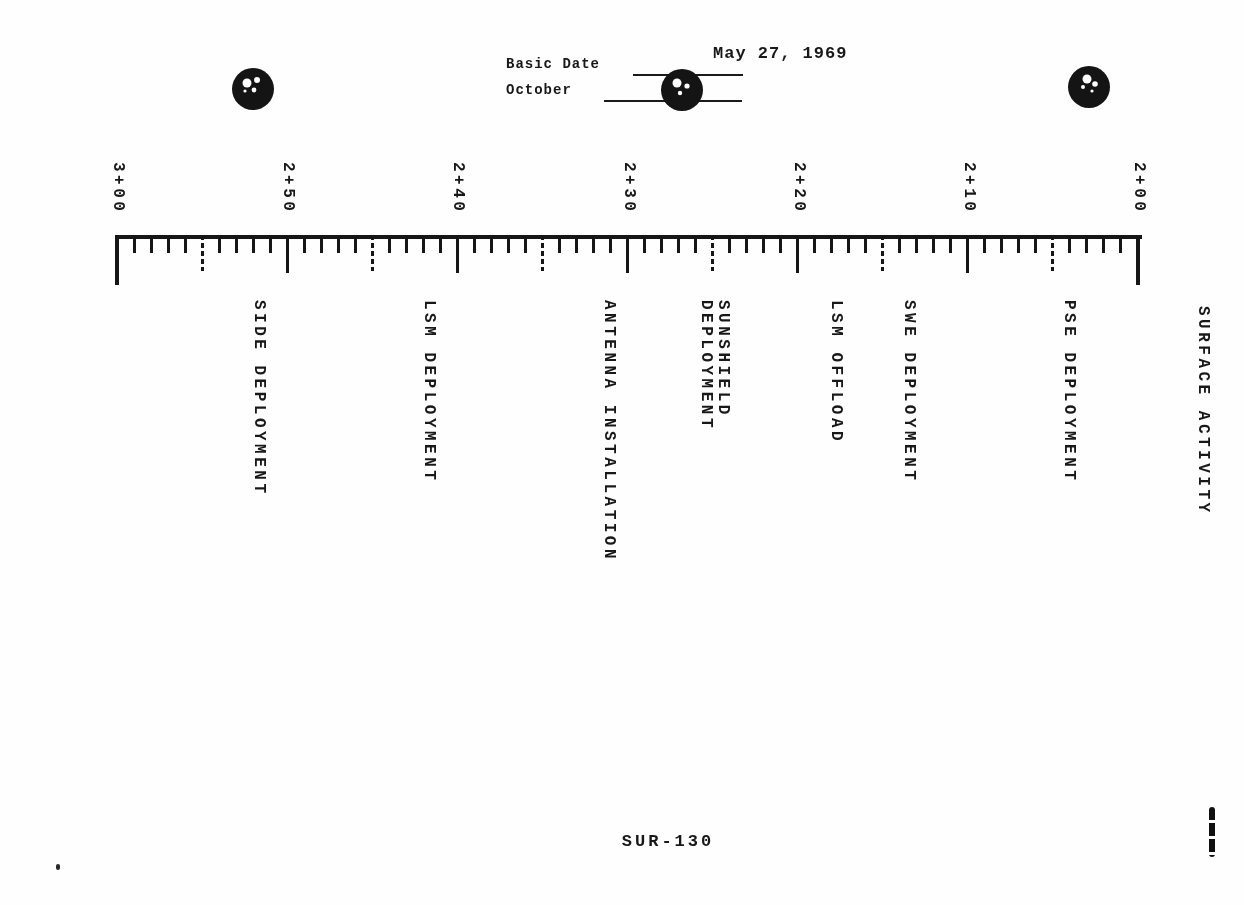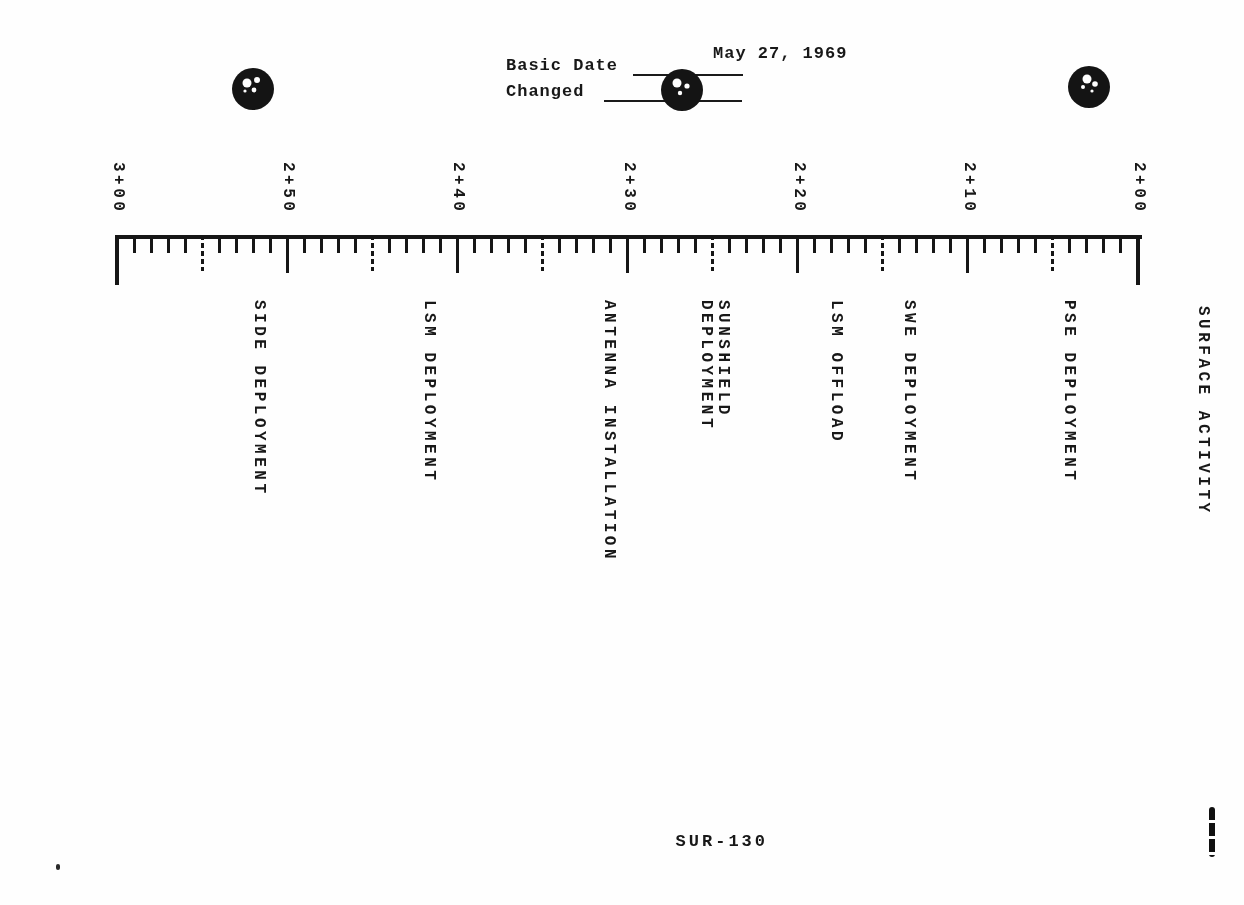--- a/index.html
+++ b/index.html
@@ -3,59 +3,59 @@
 <meta charset="utf-8">
 <style>
   html,body{margin:0;padding:0;background:#ffffff;}
   .page{
     position:relative;width:1244px;height:905px;background:#fefefe;
     font-family:"Liberation Mono","DejaVu Sans Mono",monospace;color:#181818;
     overflow:hidden;
   }
   .abs{position:absolute;}
   
-  .hdr-label{font-size:17px;font-weight:700;letter-spacing:1px;}
+  .hdr-label{font-size:14px;font-weight:700;letter-spacing:1px;}
   .hdr-value{font-size:17px;font-weight:700;letter-spacing:1px;}
   .u-line{position:absolute;height:2px;background:#1a1a1a;z-index:1;}
   
   .hole{position:absolute;width:48px;height:48px;z-index:2;}
   
   .ruler-line{position:absolute;left:115px;top:235px;width:1027px;height:4px;background:#161616;}
   .tick{position:absolute;background:#161616;}
   .tick-mid{background:repeating-linear-gradient(to bottom,#161616 0 5px,rgba(22,22,22,0) 5px 8px);}
   
   .rot{
     position:absolute;transform:rotate(90deg);transform-origin:0 0;
     white-space:pre;font-size:16px;font-weight:700;letter-spacing:3.5px;line-height:17px;
   }
   .time-label{font-size:16px;}
   .activity-label{font-size:16px;}
   .axis-title{font-size:16px;}
   
   .footer-id{
-    position:absolute;left:568px;top:832px;width:200px;text-align:right;
+    position:absolute;left:568px;top:832px;width:200px;text-align:center;
     font-size:17px;font-weight:700;letter-spacing:3px;
   }
   
   .edge-bar{
     position:absolute;left:1209px;top:807px;width:6px;height:50px;border-radius:3px;
     background:repeating-linear-gradient(to bottom,#101010 0 13px,#ffffff 13px 16px);
   }
   .stray-dot{position:absolute;left:56px;top:864px;width:4px;height:6px;background:#2a2a2a;border-radius:2px;}
 </style>
 </head>
 <body>
 
 <div class="page">
 
   <span class="abs hdr-label" style="left:506px;top:56px;">Basic Date</span>
   <span class="u-line" style="left:633px;top:74px;width:110px;"></span>
   <span class="abs hdr-value" style="left:713px;top:44px;">May 27, 1969</span>
 
-  <span class="abs hdr-label" style="left:506px;top:82px;">Changed</span>
+  <span class="abs hdr-label" style="left:506px;top:82px;">October</span>
   <span class="u-line" style="left:604px;top:100px;width:138px;"></span>
 
   <span class="hole" style="left:229px;top:65px;">
     <svg width="48" height="48" viewBox="0 0 48 48">
       <circle cx="24" cy="24" r="21" fill="#141414"></circle>
       <circle cx="18" cy="18" r="4.5" fill="#fdfdfd"></circle>
       <circle cx="28" cy="15" r="3" fill="#fdfdfd"></circle>
       <circle cx="25" cy="25" r="2.4" fill="#fdfdfd"></circle>
       <circle cx="16" cy="26" r="1.6" fill="#fdfdfd"></circle>
     </svg>

